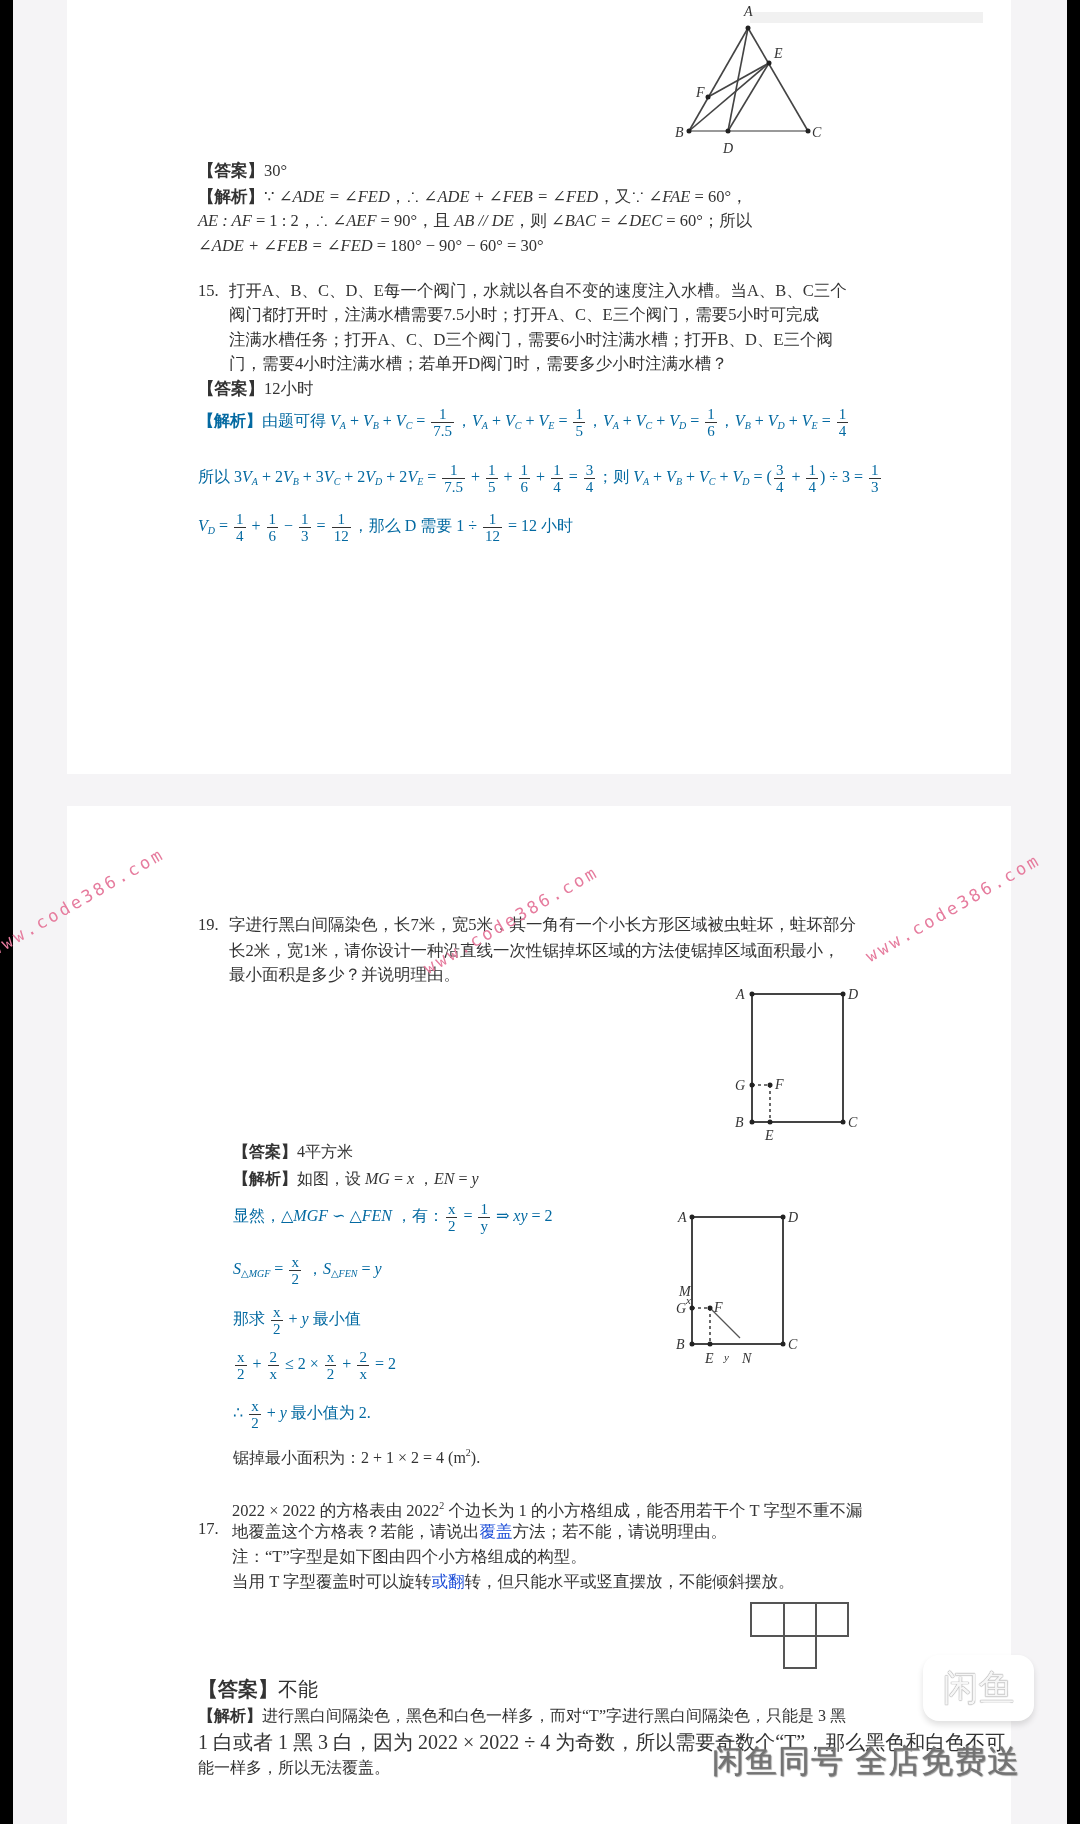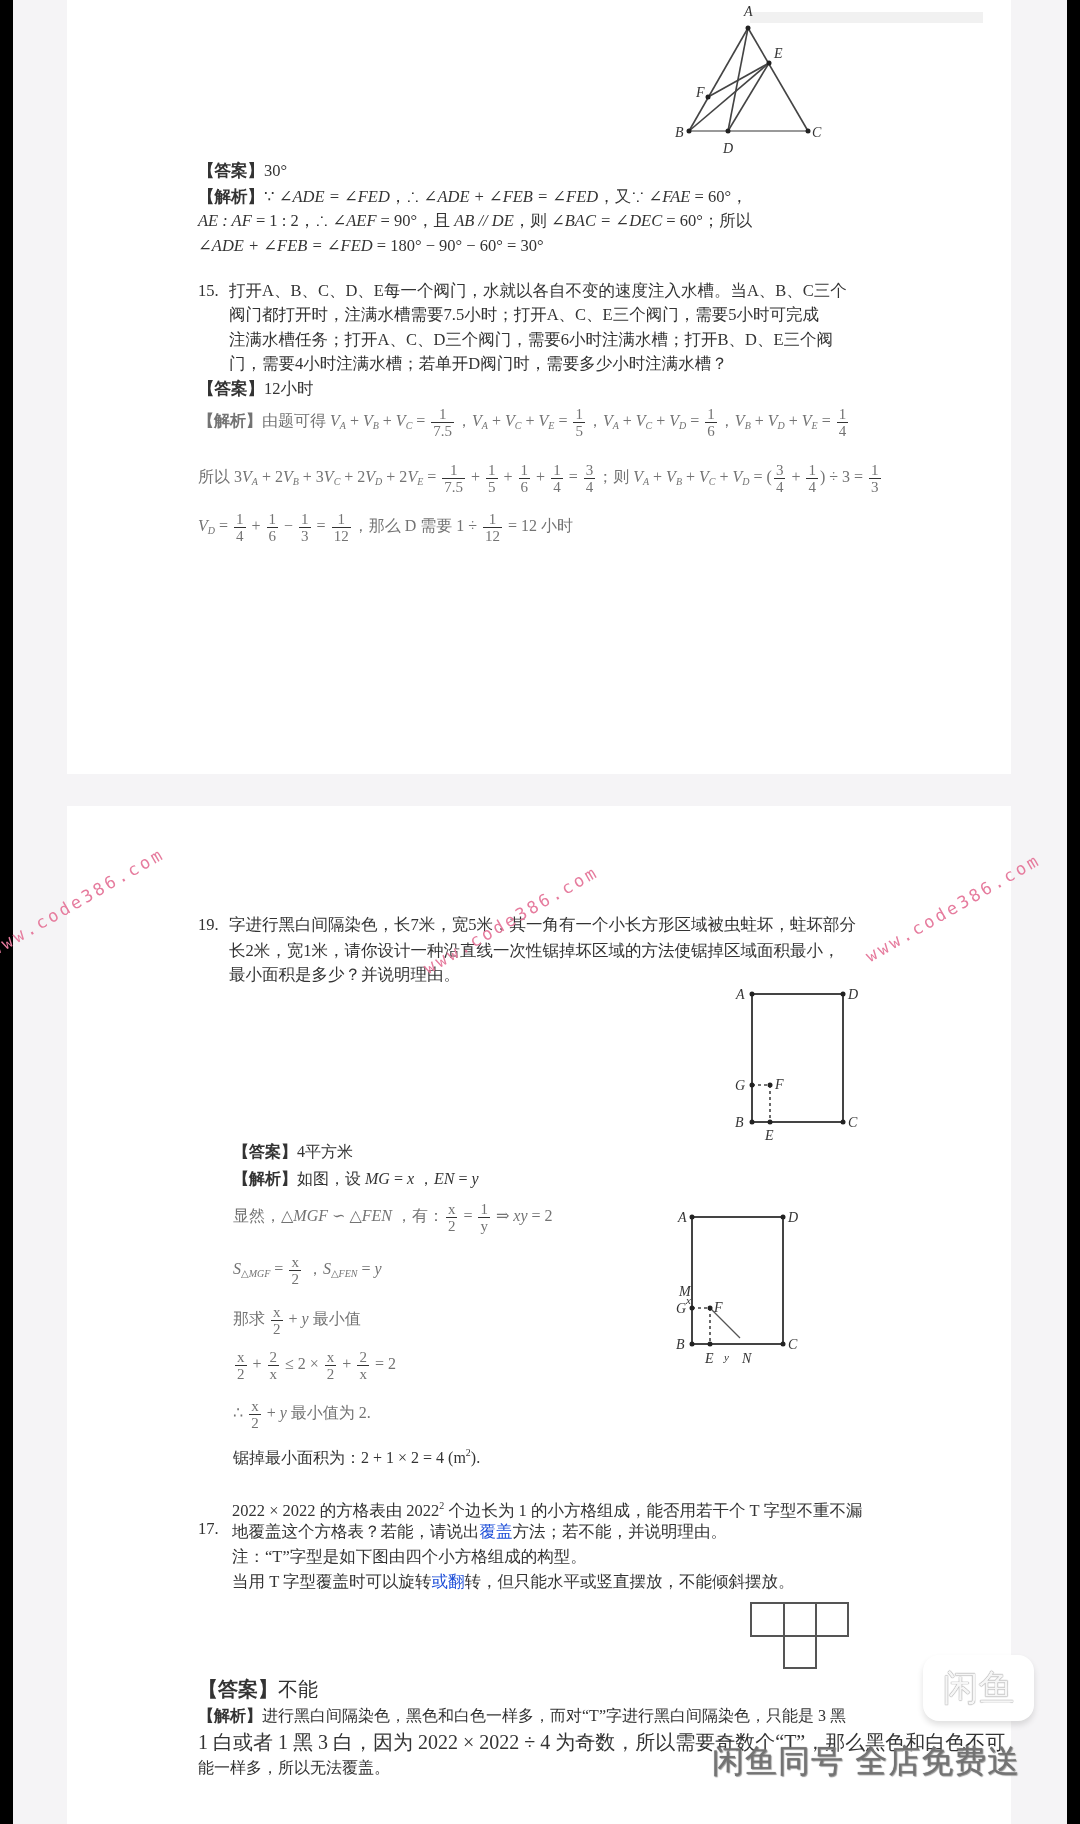--- a/index.html
+++ b/index.html
@@ -13,21 +13,21 @@
     #page1 { left: 67px; top: 0; width: 944px; height: 774px; }
     #page2 { left: 67px; top: 806px; width: 944px; height: 1018px; }
     .topbar { position: absolute; left: 683px; top: 12px; width: 233px; height: 11px; background: #f1f1f1; }
 
     .ln {
       position: absolute; white-space: nowrap; font-size: 16.5px; line-height: 20px;
       color: #333; filter: blur(0.35px);
     }
     .ml {
       position: absolute; white-space: nowrap; font-size: 16px; line-height: 36px; height: 36px;
-      color: #737373; filter: blur(0.35px);
+      color: #0369a1; filter: blur(0.35px);
     }
     .tag { font-weight: bold; }
     .frac {
       display: inline-flex; flex-direction: column; vertical-align: middle; text-align: center;
       font-size: 15px; line-height: 16px; margin: 0 2px;
     }
     .frac .num { border-bottom: 1px solid #333; padding: 0 2px; }
     .frac .den { padding: 0 2px; }
     .m, i { font-style: italic; }
     sub { font-size: 10px; vertical-align: -3px; font-style: italic; }
@@ -257,21 +257,21 @@
     <text x="54" y="112">F</text>
     <text x="16" y="149">B</text>
     <text x="45" y="163">E</text>
     <text class="small" x="64" y="161">y</text>
     <text x="82" y="163">N</text>
     <text x="128" y="149">C</text>
   </svg>
 
   <div class="ln" style="left:131px;top:713px;">17.</div>
   <div class="ln" style="left:165px;top:690px;"><span>2022 × 2022 的方格表由 2022</span><sup>2</sup><span> 个边长为 1 的小方格组成，能否用若干个 T 字型不重不漏</span></div>
-  <div class="ln" style="left:165px;top:716px;"><span>地覆盖这个方格表？若能，请说出</span><span class="red">覆盖</span><span>方法；若不能，并说明理由。</span></div>
+  <div class="ln" style="left:165px;top:716px;"><span>地覆盖这个方格表？若能，请说出</span><span class="red">覆盖</span><span>方法；若不能，请说明理由。</span></div>
   <div class="ln" style="left:165px;top:741px;"><span>注：“T”字型是如下图由四个小方格组成的构型。</span></div>
   <div class="ln" style="left:165px;top:766px;"><span>当用 T 字型覆盖时可以旋转</span><span class="red">或翻</span><span>转，但只能水平或竖直摆放，不能倾斜摆放。</span></div>
 
   <svg class="fig" style="left:678px;top:792px;" width="110" height="75">
     <g fill="none" stroke="#555" stroke-width="2">
       <rect x="6" y="5" width="33" height="33"></rect>
       <rect x="39" y="5" width="32" height="33"></rect>
       <rect x="71" y="5" width="32" height="33"></rect>
       <rect x="39" y="38" width="32" height="32"></rect>
     </g>

